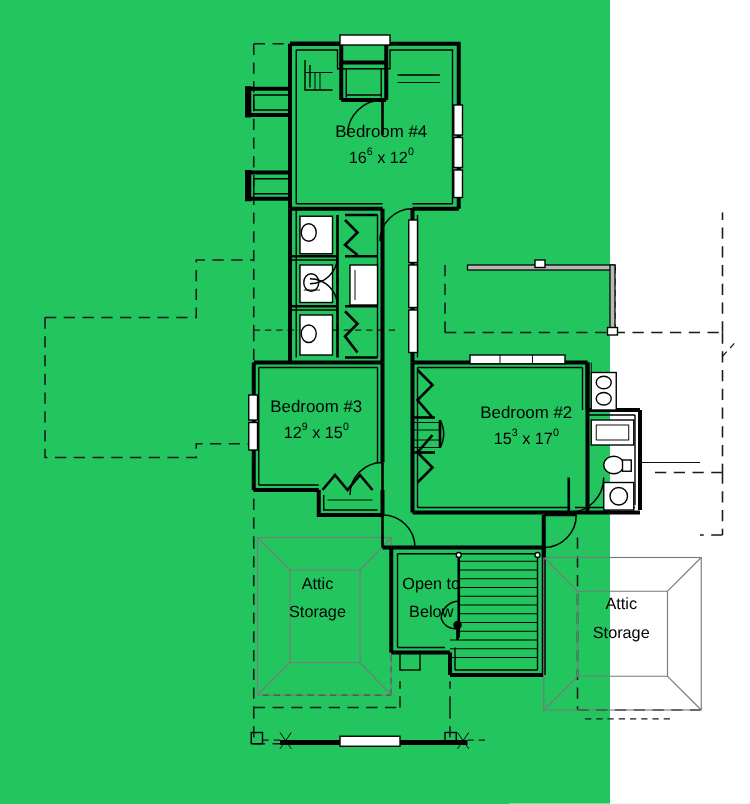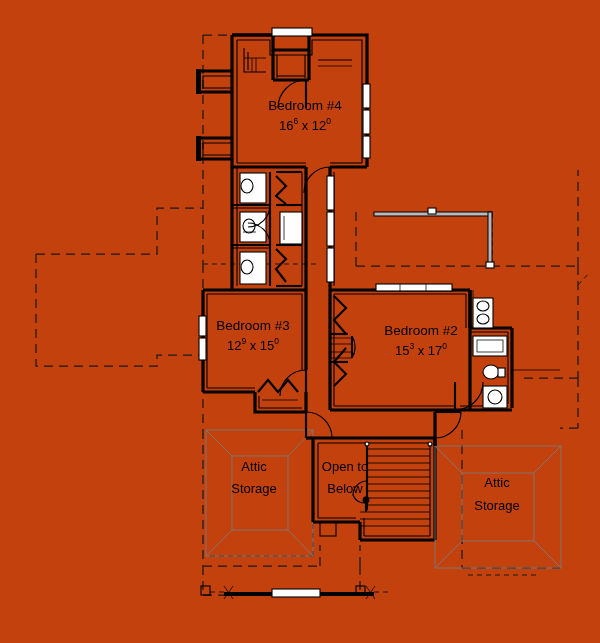--- a/index.html
+++ b/index.html
@@ -8,23 +8,23 @@
     background: #ffffff;
   }
   body {
     width: 600px;
     height: 643px;
     font-family: "Liberation Sans", sans-serif;
     overflow: hidden;
   }
   #floorplan-root {
     position: relative;
-    width: 600px;
+    width: 488px;
     height: 643px;
-    background: #c2410c;
+    background: #22c55e;
   }
   svg#plan {
     display: block;
     width: 600px;
     height: 643px;
   }
   .wall-heavy {
     fill: none;
     stroke: #000000;
     stroke-width: 3.2;

